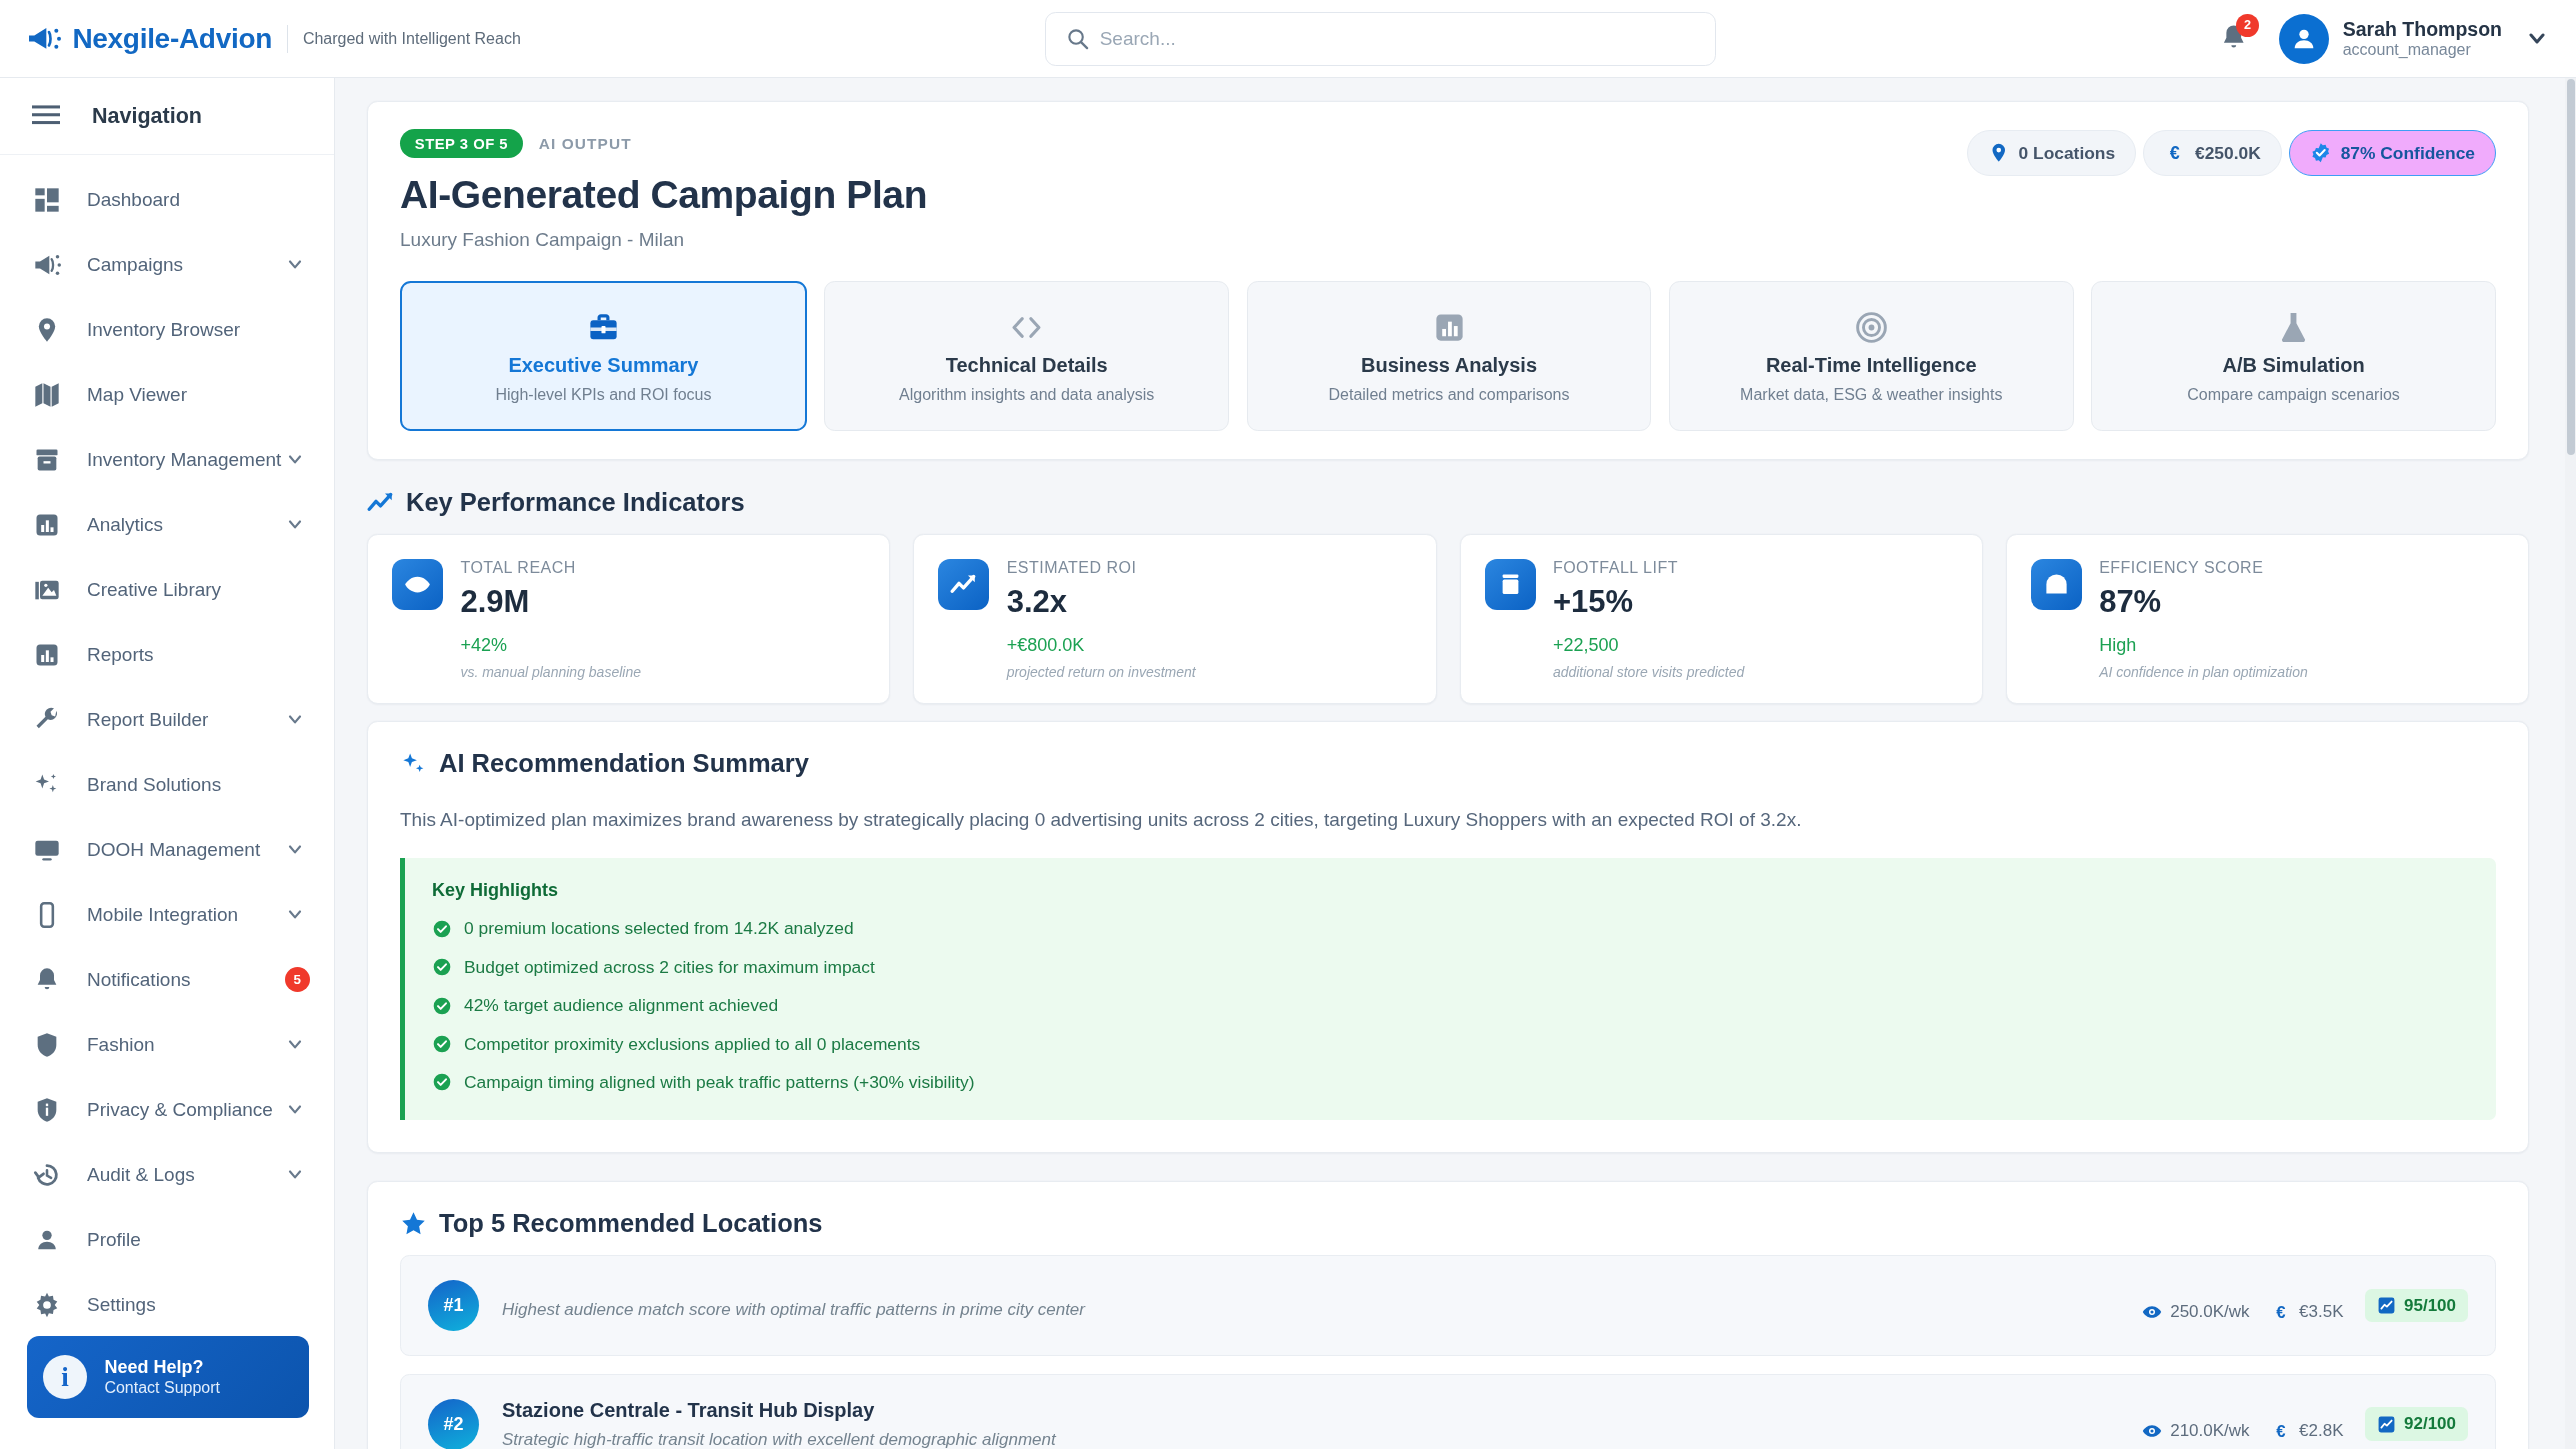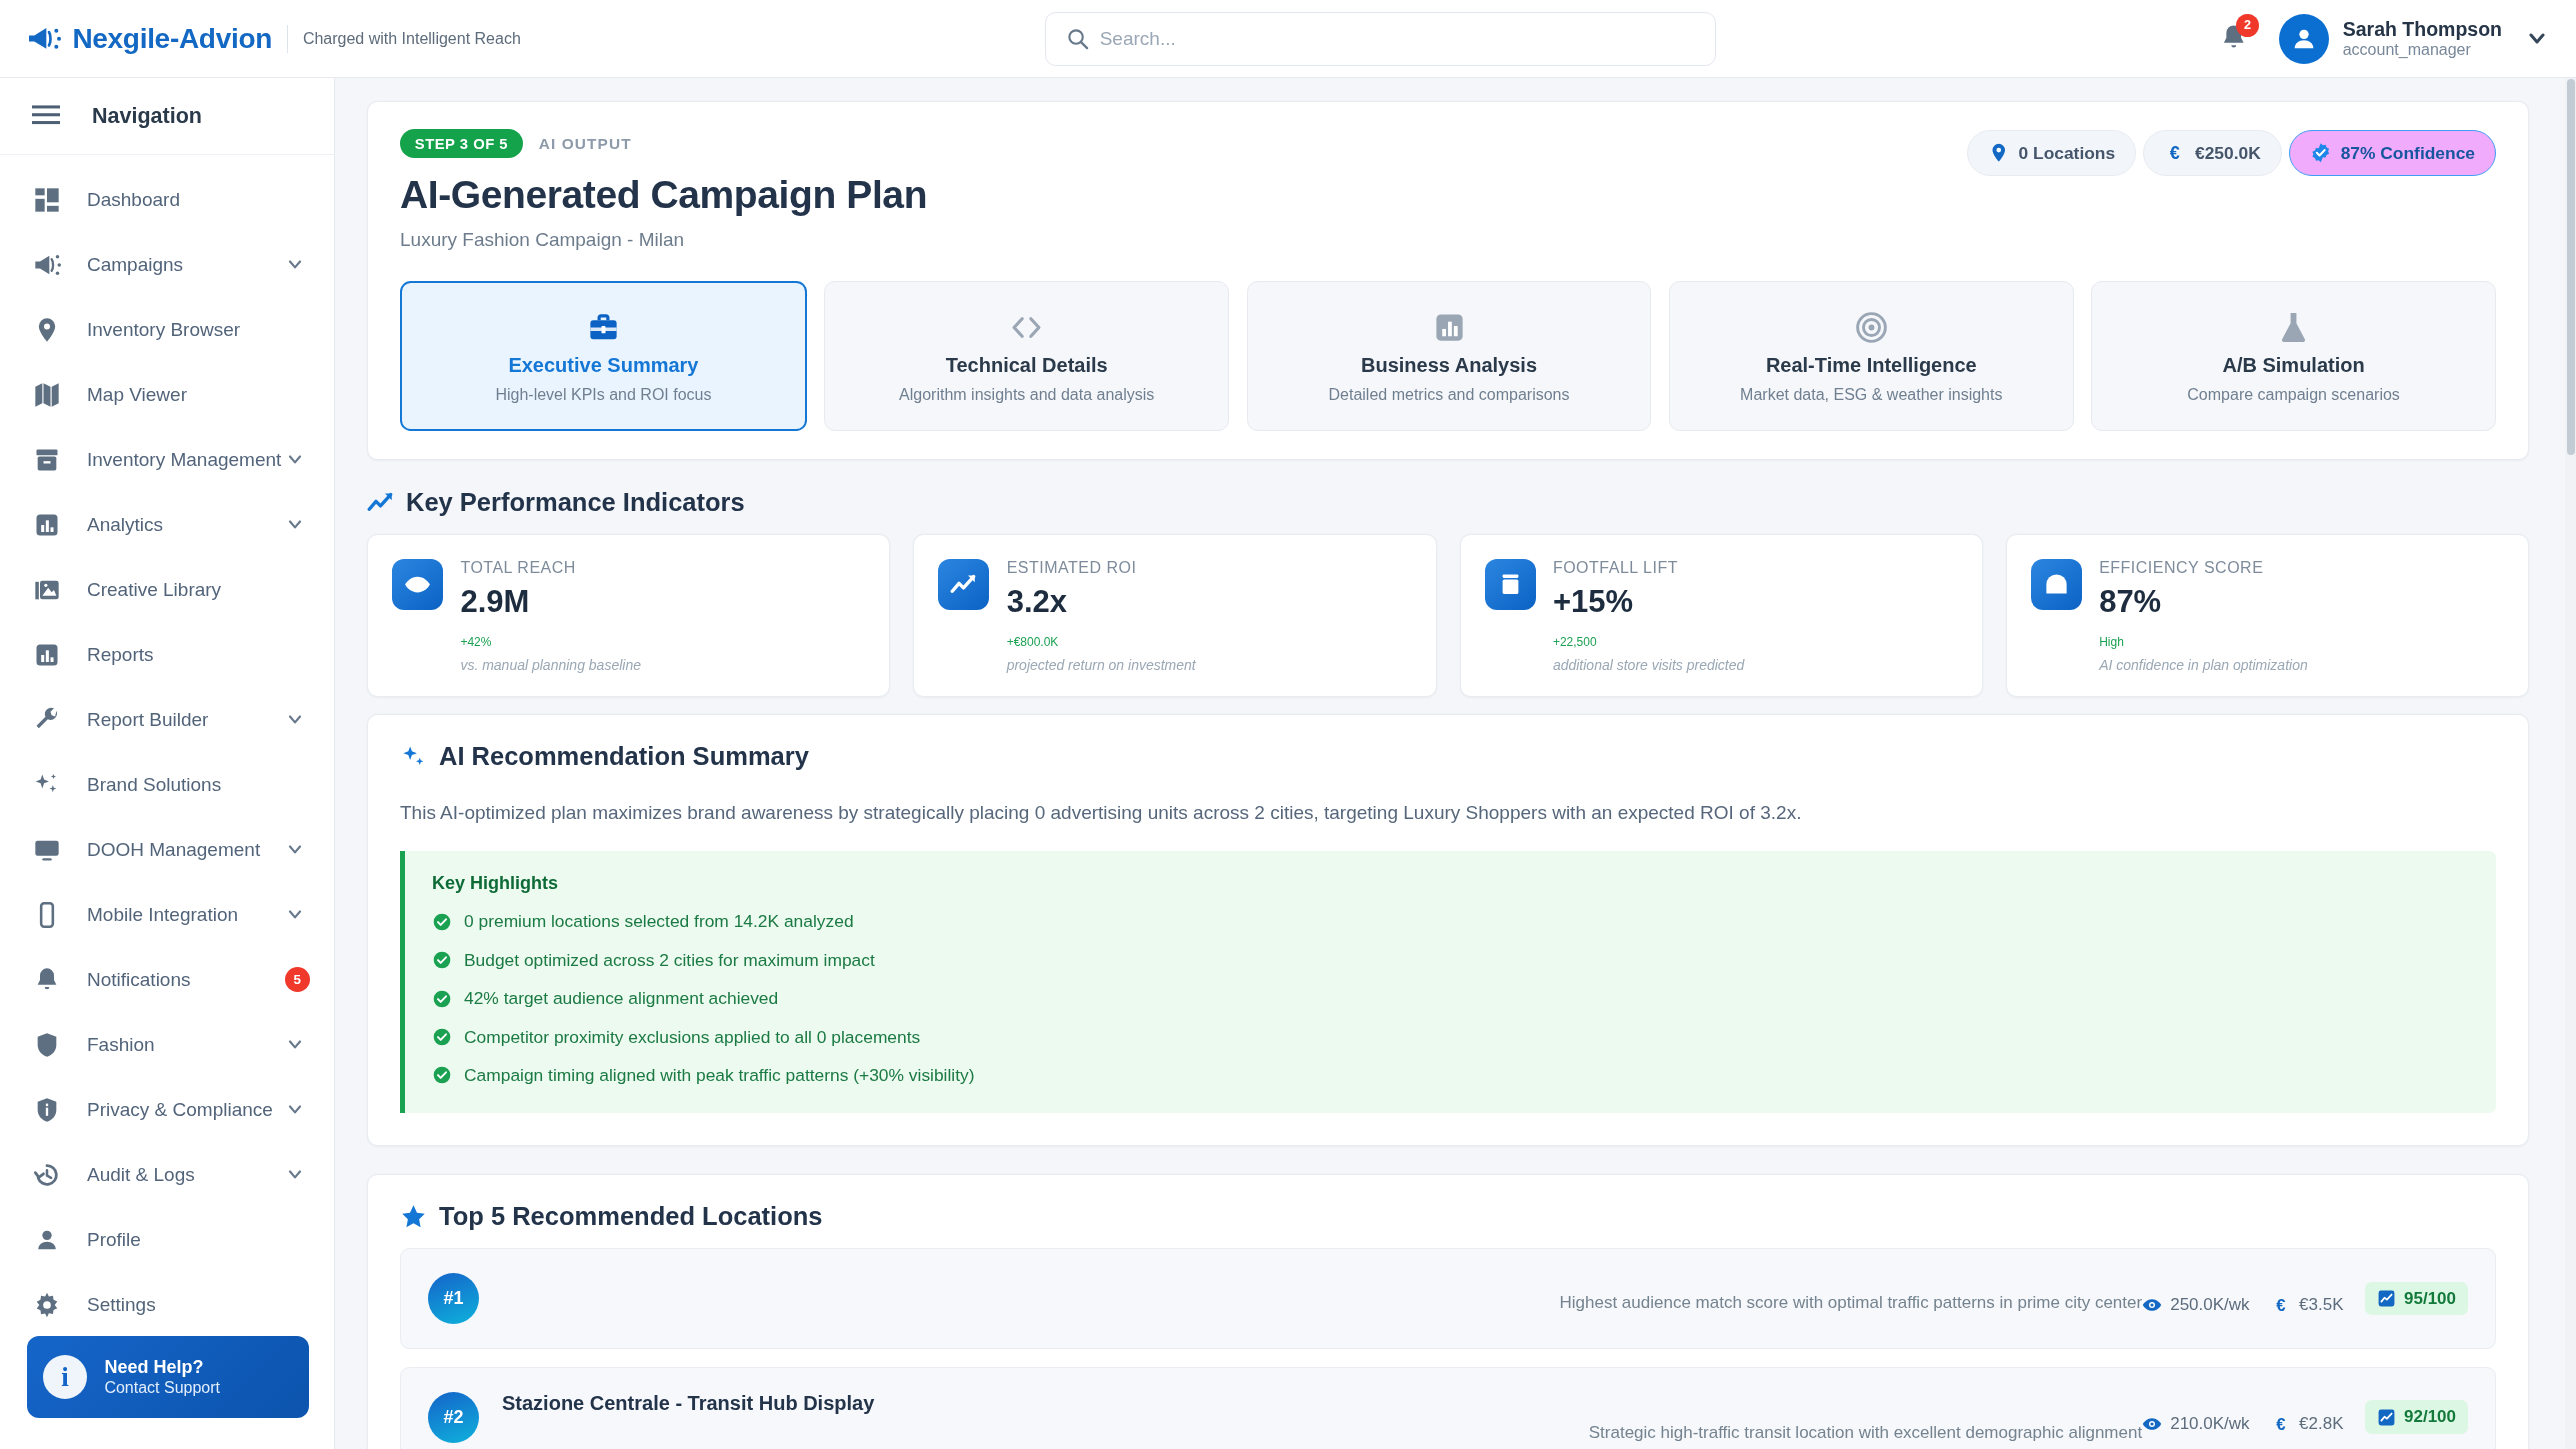--- a/index.html
+++ b/index.html
@@ -209,21 +209,21 @@
     display: flex;
   }
   .kpiicon {
     width: 51px; height: 51px; border-radius: 12px;
     background: linear-gradient(140deg, #2b86e0 0%, #0b62c4 100%);
     display: flex; align-items: center; justify-content: center;
     margin-right: 17.4px; flex-shrink: 0;
   }
   .kpilabel { font-size: 16px; color: #7d8b9b; letter-spacing: 0.5px; }
   .kpivalue { font-size: 31px; font-weight: bold; color: #1d2c3e; margin-top: 6.7px; }
-  .kpidelta { font-size: 12px; color: #1ba152; margin-top: 14.8px; }
+  .kpidelta { font-size: 18px; color: #1ba152; margin-top: 14.8px; }
   .kpinote { font-size: 14px; color: #9aa7b4; font-style: italic; margin-top: 8px; }
 
   
   .reccard { margin: 17.4px 32px 0 32px; padding: 27px 32px 32px 32px; }
   .recsec { display: flex; align-items: center; }
   .recsec .sico { margin-right: 12px; display: flex; align-items: center; }
   .recsec .stext { font-size: 25.5px; font-weight: bold; color: #22334a; }
   .recpara { font-size: 19px; color: #56677c; margin-top: 28px; line-height: 1.5; }
   .hlbox {
     margin-top: 24px; background: #ecfaef;
@@ -245,21 +245,21 @@
   }
   .rankbadge {
     width: 51px; height: 51px; border-radius: 50%;
     background: linear-gradient(160deg, #1463c9 0%, #0fb2dc 100%);
     color: #fff; font-size: 18px; font-weight: bold;
     display: flex; align-items: center; justify-content: center;
     margin-right: 23px; flex-shrink: 0;
   }
   .loctextwrap { flex: 1; }
   .locname { font-size: 20px; font-weight: bold; color: #22334a; }
-  .locdesc { font-size: 17px; color: #74838f; margin-top: 8px; text-align: right; }
+  .locdesc { font-size: 17px; color: #74838f; font-style: italic; margin-top: 8px; }
   .locmetrics { display: flex; align-items: flex-end; gap: 21.5px; }
   .metric { display: flex; align-items: center; font-size: 17px; color: #5d6c7d; white-space: nowrap; }
   .metric .mico { margin-right: 8px; display: flex; align-items: center; }
   .scorechip {
     background: #dcf7e3; border-radius: 6.7px;
     padding: 6.7px 12px; display: flex; align-items: center;
     font-size: 17px; font-weight: bold; color: #147a3b; white-space: nowrap;
   }
   .scorechip .mico { margin-right: 8px; display: flex; align-items: center; }
 

